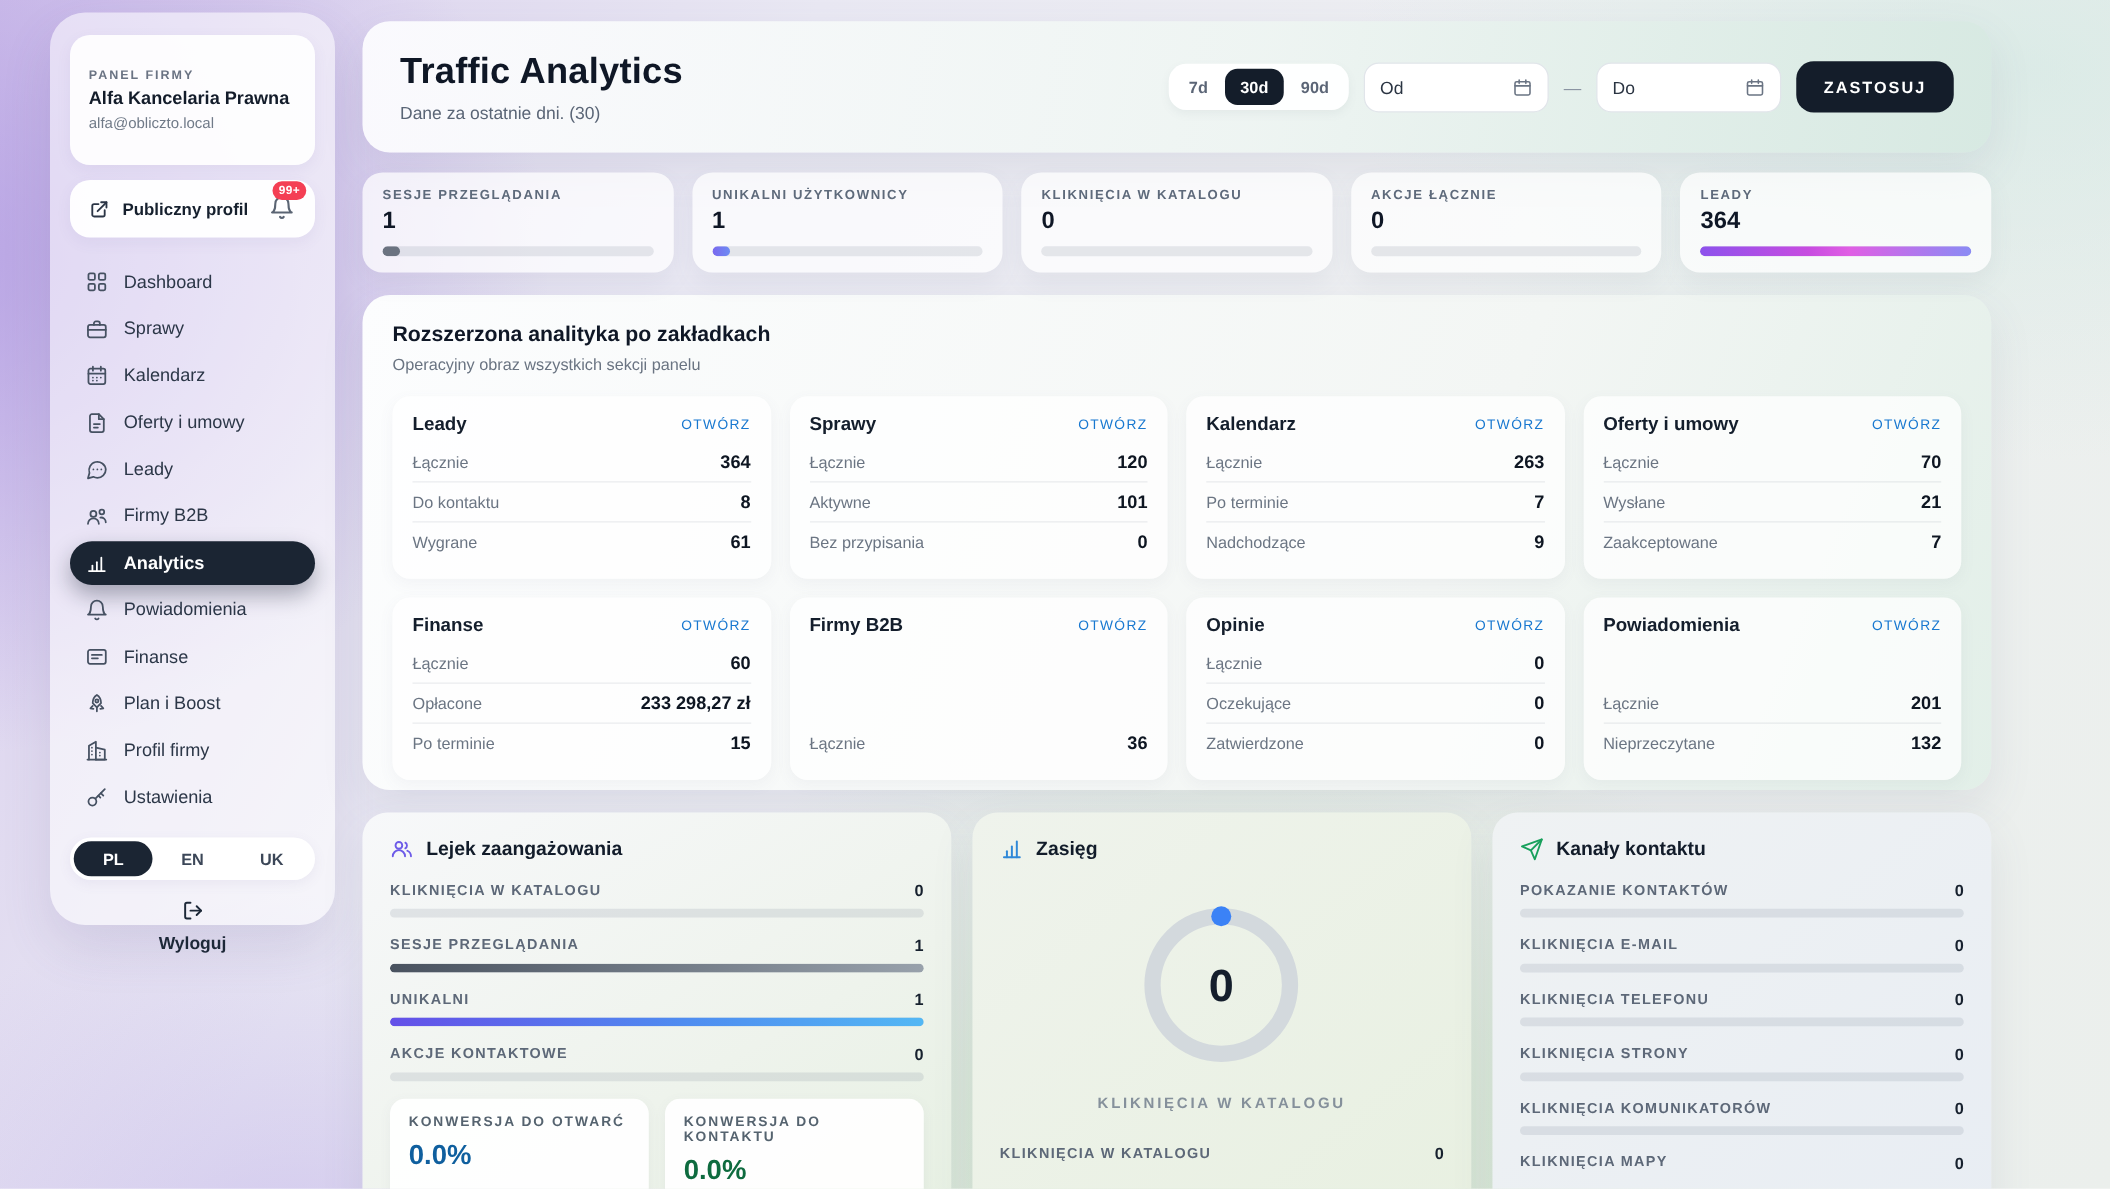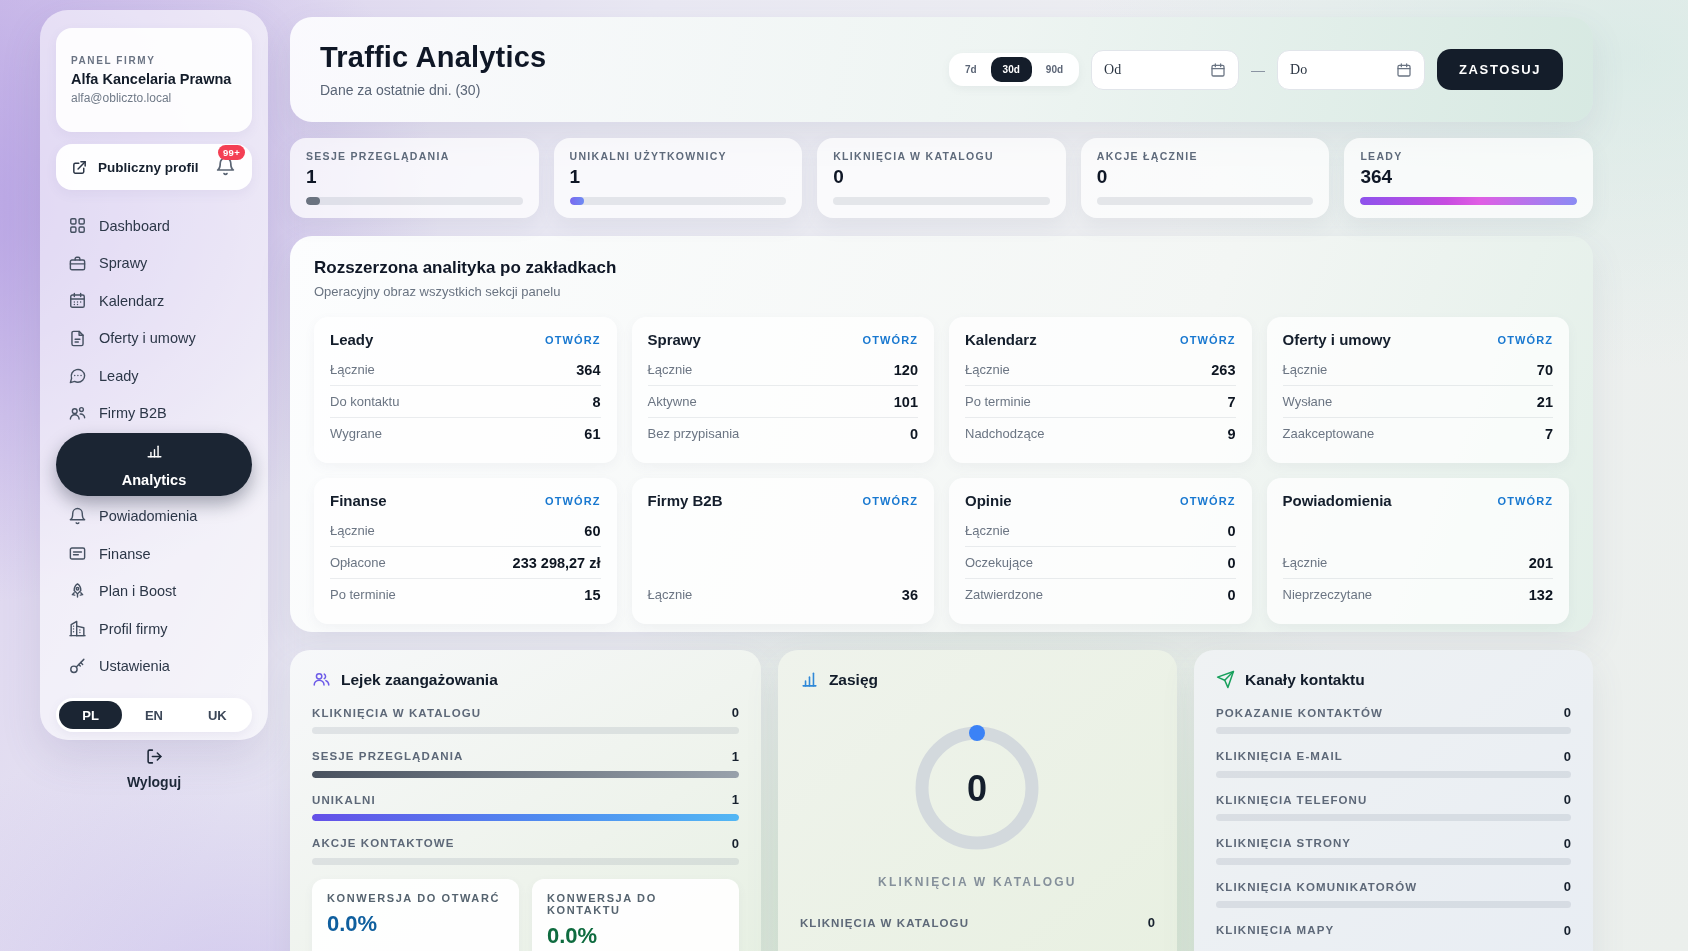--- a/index.html
+++ b/index.html
@@ -41,21 +41,21 @@
     position:absolute; top:-11px; right:-8px; background:#f43f54; color:#fff;
     font-size:9.5px; font-weight:bold; border-radius:999px; padding:2px 5px; letter-spacing:0.3px;
   }
   .nav { margin-top:18px; display:flex; flex-direction:column; }
   .nav-item {
     display:flex; align-items:center; gap:12px; padding:8px 12px; border-radius:999px;
     cursor:pointer; margin-bottom:2.5px;
   }
   .nav-item .nav-icon { width:19px; height:19px; color:#465162; display:flex; }
   .nav-item .nav-label { font-size:14.5px; color:#2c3748; }
-  .nav-item.active { background:#1b2533; box-shadow:0 8px 18px rgba(20,30,50,0.35);flex-direction:column; }
+  .nav-item.active { background:#1b2533; box-shadow:0 8px 18px rgba(20,30,50,0.35); }
   .nav-item.active .nav-label { color:#fff; font-weight:bold; }
   .nav-item.active .nav-icon { color:#fff; }
   .lang-switch {
     margin-top:12px; background:rgba(255,255,255,0.95); border-radius:999px; height:34px;
     display:flex; align-items:stretch; padding:3px; box-shadow:0 3px 10px rgba(100,90,150,0.08);
   }
   .lang-btn {
     flex:1; display:flex; align-items:center; justify-content:center; border-radius:999px;
     font-size:13px; font-weight:bold; color:#3c4758; cursor:pointer;
   }
@@ -74,29 +74,29 @@
     background:linear-gradient(100deg,rgba(253,253,255,0.92) 0%,rgba(238,245,242,0.92) 55%,#d7e9e2 100%);
     box-shadow:0 14px 34px rgba(90,100,130,0.10);
   }
   .page-title { font-size:29px; font-weight:bold; color:#0f1726; letter-spacing:0.2px; }
   .page-subtitle { font-size:14px; color:#5a6576; margin-top:8px; }
   .header-controls { display:flex; align-items:center; gap:12px; }
   .seg {
     background:rgba(255,255,255,0.95); border-radius:14px; display:flex; align-items:center;
     padding:4px; gap:2px; box-shadow:0 3px 8px rgba(100,110,130,0.08);
   }
-  .seg-btn { font-size:10px; font-weight:bold; color:#5b6576; padding:7px 12px; border-radius:10px; cursor:pointer; }
+  .seg-btn { font-size:13px; font-weight:bold; color:#5b6576; padding:7px 12px; border-radius:10px; cursor:pointer; }
   .seg-btn.active { background:#141d2a; color:#fff; }
   .date-input {
     background:#fff; border:1px solid #e1e5ea; border-radius:12px; height:40px; width:148px;
     display:flex; align-items:center; padding:0 12px; gap:8px;
   }
   .date-input input {
     border:none; outline:none; background:transparent; width:100%;
-    font-size:14px; color:#222c3a; font-family:Liberation Serif, serif;
+    font-size:14px; color:#222c3a; font-family:Liberation Sans, sans-serif;
   }
   .date-input input::placeholder { color:#2a3442; opacity:1; }
   .date-input svg { width:16px; height:16px; color:#6a7483; flex:none; }
   .range-dash { color:#8a94a2; font-size:14px; }
   .apply-btn {
     background:#141d2a; color:#fff; border:none; border-radius:14px; padding:13px 22px;
     font-size:13px; font-weight:bold; letter-spacing:1.6px; cursor:pointer; font-family:inherit;
   }
 
   
@@ -123,21 +123,21 @@
   }
   .section-title { font-size:17px; font-weight:bold; color:#0f1726; }
   .section-subtitle { font-size:13px; color:#6a7482; margin-top:6px; margin-bottom:18px; }
   .tabs-grid { display:grid; grid-template-columns:repeat(4,1fr); gap:15px; }
   .tab-card {
     background:rgba(255,255,255,0.75); border-radius:14px; padding:14px 16px; min-height:122px;
     display:flex; flex-direction:column; box-shadow:0 4px 12px rgba(100,110,130,0.06);
   }
   .tab-card-head { display:flex; align-items:center; justify-content:space-between; margin-bottom:6px; }
   .tab-card-title { font-size:15px; font-weight:bold; color:#141e2c; }
-  .open-link { font-size:11px; font-weight:bold; letter-spacing:1.1px; color:#1878d0; cursor:pointer; }
+  .open-link { font-size:11px; font-weight:normal; letter-spacing:1.1px; color:#1878d0; cursor:pointer; }
   .tab-rows { margin-top:auto; }
   .tab-row { display:flex; align-items:center; justify-content:space-between; padding:7.5px 0; }
   .tab-row + .tab-row { border-top:1px solid rgba(110,125,145,0.14); }
   .tab-row .rlabel { font-size:13px; color:#6b7583; }
   .tab-row .rvalue { font-size:14.5px; font-weight:bold; color:#0e1622; }
 
   
   .bottom-row { margin-top:18px; display:grid; grid-template-columns:1.18fr 1fr 1fr; gap:17px; }
   .panel-card { border-radius:20px; padding:20px 22px; box-shadow:0 14px 34px rgba(90,100,130,0.10); }
   .panel-funnel { background:linear-gradient(150deg,#f7f8fa 0%,#eef3ec 60%,#e6f0e2 100%); }

